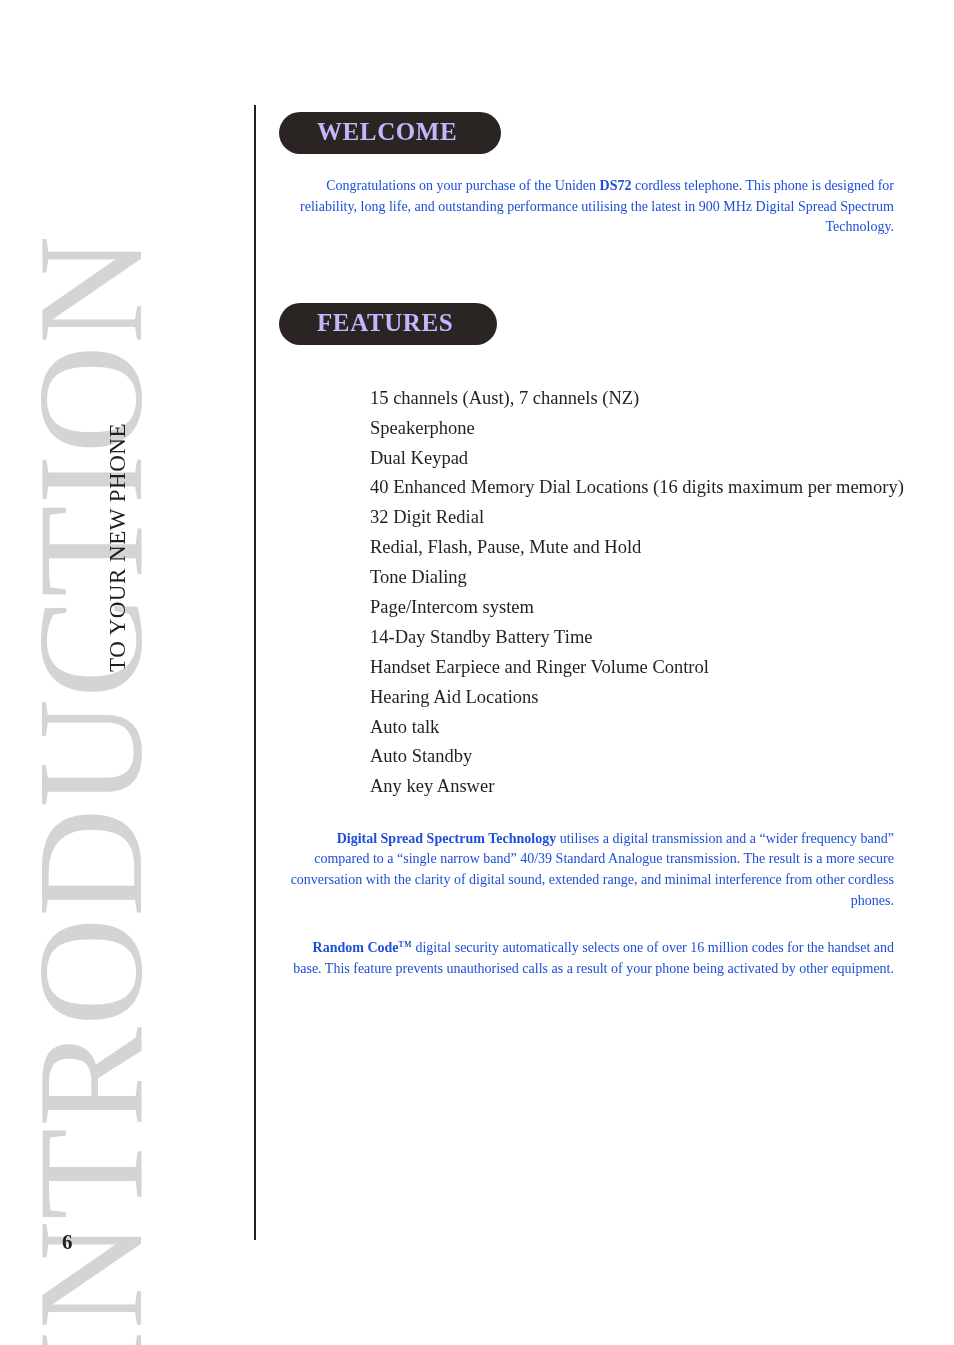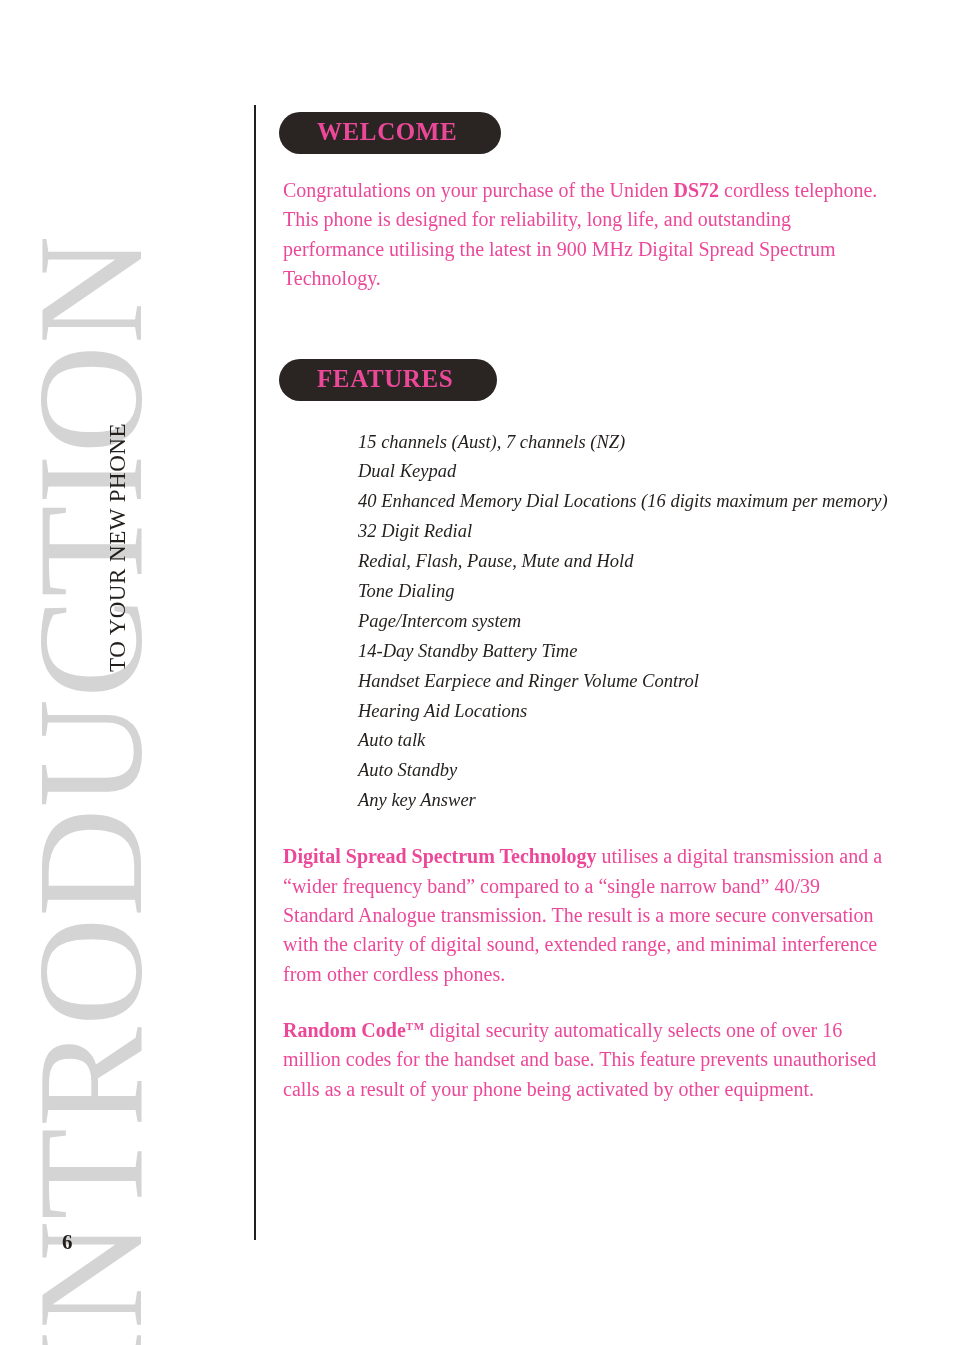--- a/index.html
+++ b/index.html
@@ -89,57 +89,56 @@
     position: absolute;
     left: 279px;
     top: 100px;
     width: 615px;
   }
 
   
   .section-pill {
     display: inline-block;
     background: #2a2422;
-    color: #ec4899;
+    color: #c4b5fd;
     border-radius: 22px;
     padding: 6px 44px 9px 38px;
     font-size: 25px;
     font-weight: bold;
     letter-spacing: 0.6px;
     line-height: 1.08;
   }
 
   .welcome-head { margin: 12px 0 0 0; }
   .features-head { margin: 0; }
 
   
   .body-para {
     margin: 0;
     padding: 0 0 0 4px;
-    font-size: 20px;
+    font-size: 14px;
     line-height: 1.47;
-    color: #ec4899;
-    text-align: left;
+    color: #1d4ed8;
+    text-align: right;
   }
   .body-para .bold { font-weight: bold; }
   .body-para sup {
     font-size: 0.55em;
     vertical-align: 0.62em;
     letter-spacing: 0.5px;
     font-weight: bold;
   }
 
   #welcome-para { margin-top: 22px; }
 
   
   #features-list {
     list-style: none;
-    margin: 0;
+    margin: 12px;
     padding: 0;
-    font-style: italic;
   }
   #features-list li {
     font-size: 18.5px;
     line-height: 1;
     color: #231f1d;
     margin: 0 0 11.4px 0;
     padding: 0;
     white-space: nowrap;
   }
 
@@ -178,20 +177,21 @@
 
   <div class="features-head">
     <span class="section-pill">FEATURES</span>
   </div>
 
   <div class="gap-features-to-list"></div>
 
   <div class="features-indent">
     <ul id="features-list">
         <li>15 channels (Aust), 7 channels (NZ)</li>
+        <li>Speakerphone</li>
         <li>Dual Keypad</li>
         <li>40 Enhanced Memory Dial Locations (16 digits maximum per memory)</li>
         <li>32 Digit Redial</li>
         <li>Redial, Flash, Pause, Mute and Hold</li>
         <li>Tone Dialing</li>
         <li>Page/Intercom system</li>
         <li>14-Day Standby Battery Time</li>
         <li>Handset Earpiece and Ringer Volume Control</li>
         <li>Hearing Aid Locations</li>
         <li>Auto talk</li>

